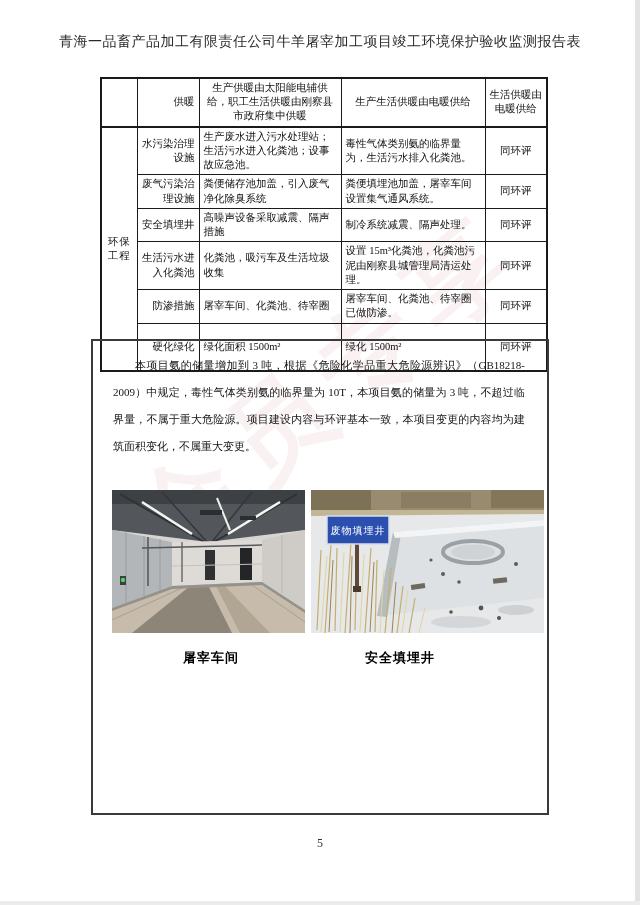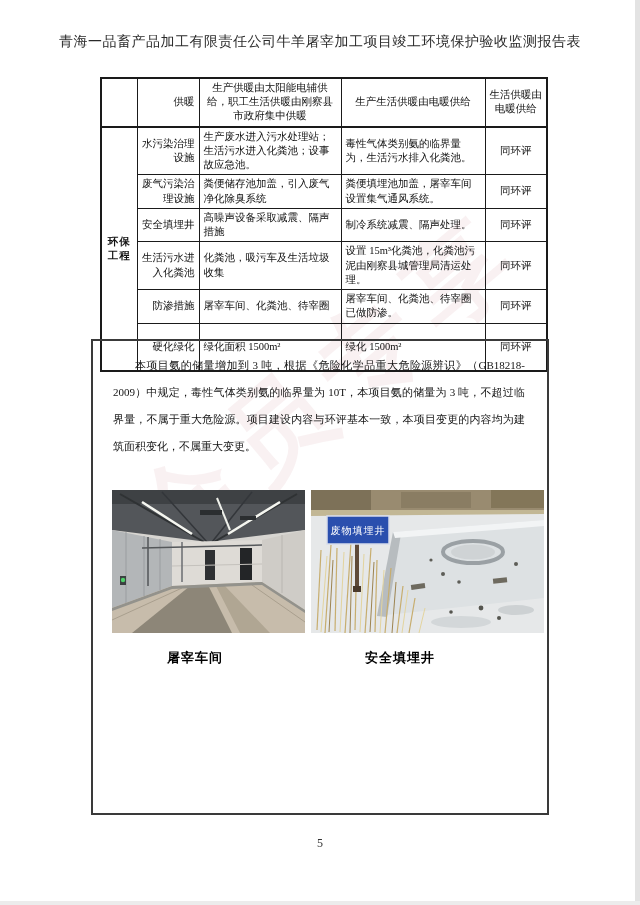--- a/index.html
+++ b/index.html
@@ -26,21 +26,21 @@
     width:446px;border-collapse:collapse;table-layout:fixed;
     border:2px solid #1a1a1a;
     font-size:10.5px;line-height:1.35;color:#111;
   }
   table.env td{
     border:1px solid #1a1a1a;
     padding:2px 4px;
     vertical-align:middle;
     overflow:hidden;
   }
-  td.c-group{text-align:center;letter-spacing:1px;font-weight:bold;}
+  td.c-group{text-align:center;letter-spacing:1px;}
   td.c-item{text-align:right;}
   td.c-text{text-align:left;}
   td.c-center{text-align:center;}
   tr.group-sep td{border-top:2px solid #1a1a1a;}
   tr.rh1{height:44px;} tr.rh2{height:42px;} tr.rh3{height:34px;font-family:Liberation Mono, monospace;}
   tr.rh4{height:32px;} tr.rh5{height:44px;} tr.rh6{height:34px;} tr.rh7{height:48px;}
 
   
   .section-box{
     position:absolute;left:91px;top:339px;
@@ -56,21 +56,21 @@
 
   
   .photo{position:absolute;display:block;}
   .photo-left{left:112px;top:490px;width:193px;height:143px;}
   .photo-right{left:311px;top:490px;width:233px;height:143px;}
   .caption{
     position:absolute;top:649px;
     font-weight:bold;font-size:13px;color:#000;letter-spacing:1px;
     text-align:center;
   }
-  .caption-left{left:140px;width:110px;}
+  .caption-left{left:156px;width:110px;}
   .caption-right{left:340px;width:120px;}
 
   .page-number{
     position:absolute;top:836px;left:0;width:640px;
     text-align:center;font-size:12px;color:#333;
   }
 
   
   .watermark{
     position:absolute;left:150px;top:470px;

